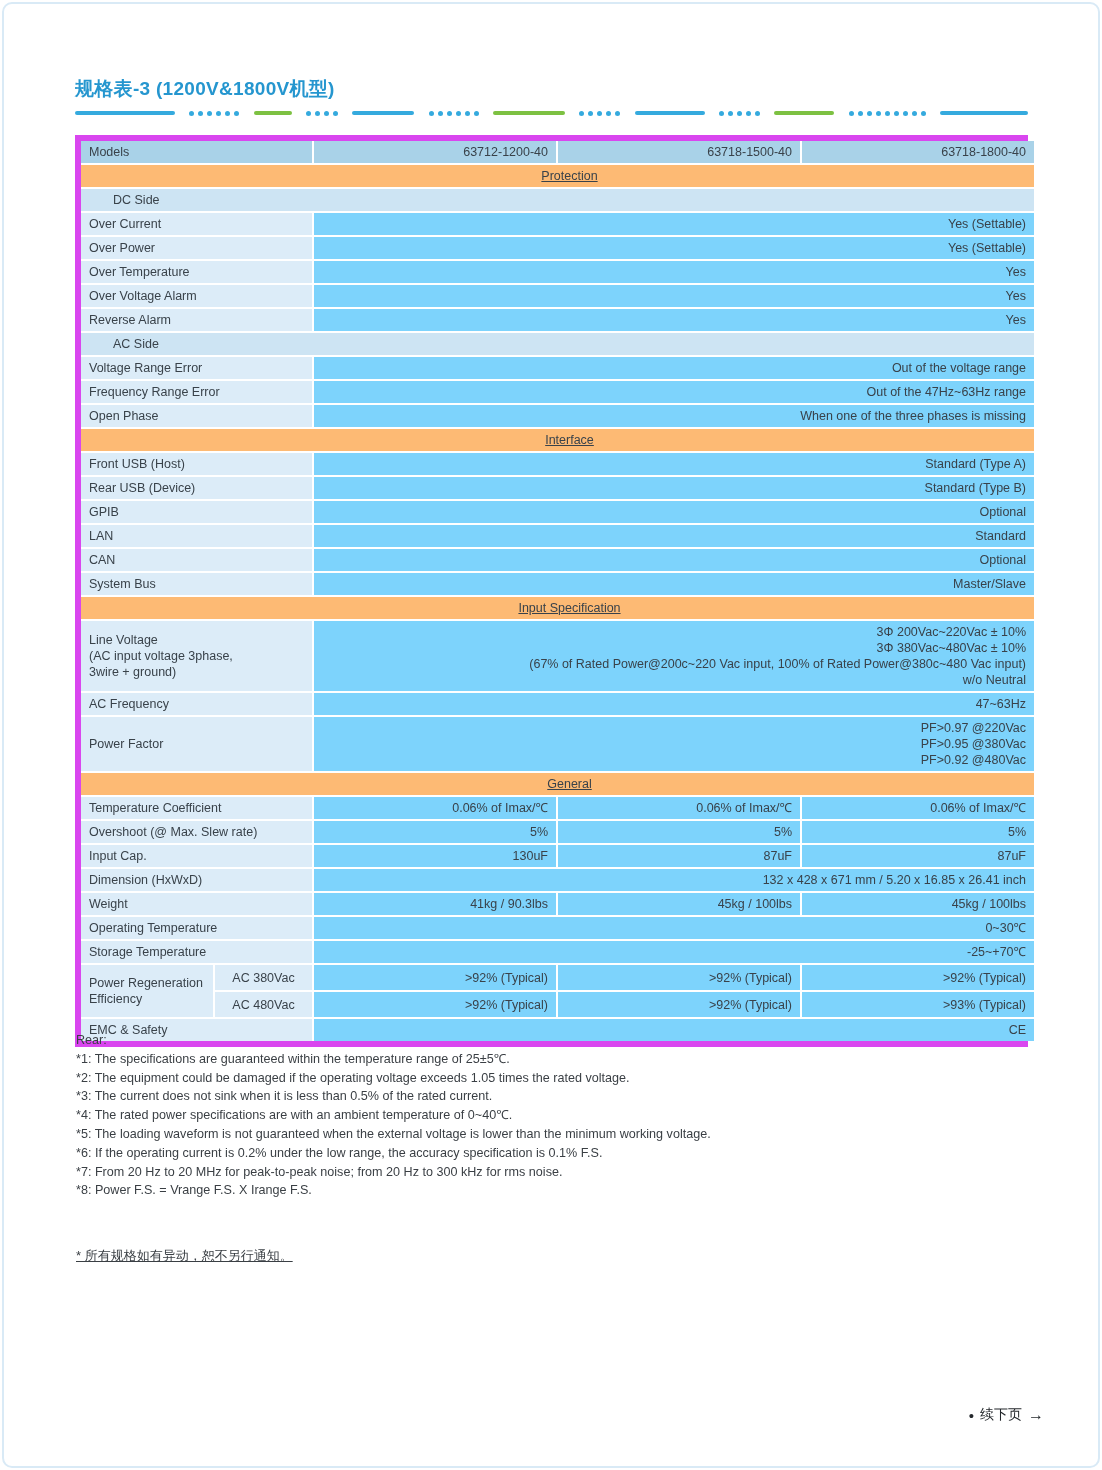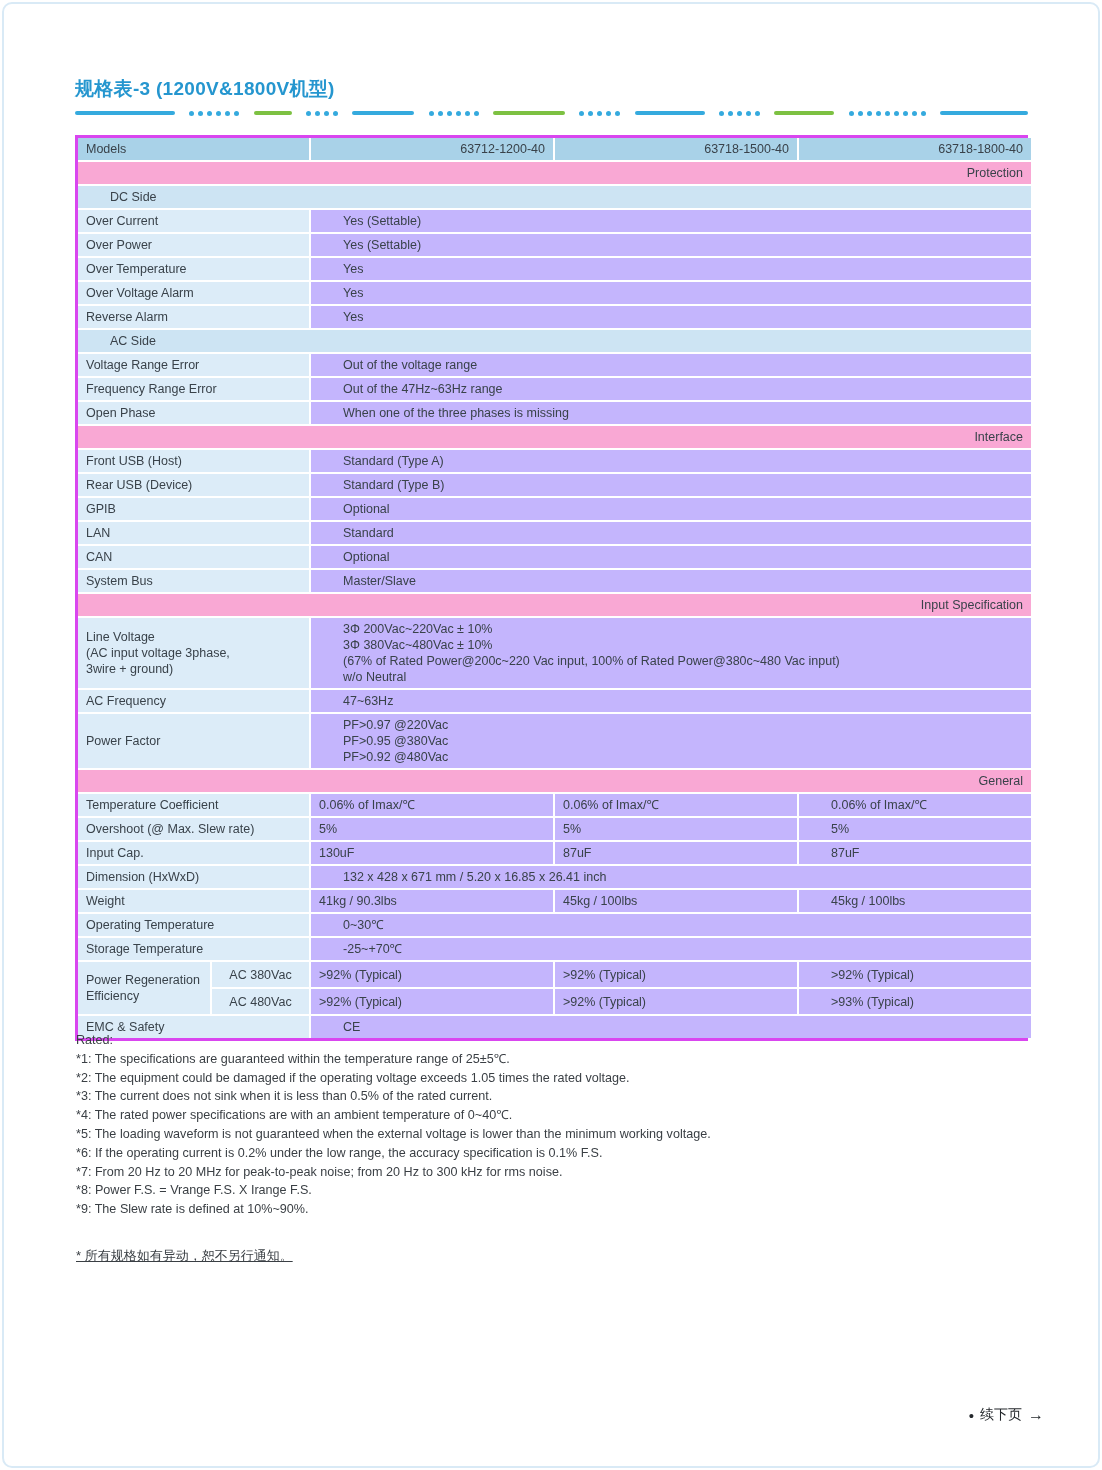--- a/index.html
+++ b/index.html
@@ -20,36 +20,36 @@
   .deco {
     position:absolute; left:75px; top:110px; width:953px; height:6px;
     display:flex; align-items:center; justify-content:space-between; gap:7px;
   }
   .deco .seg-line { height:4px; border-radius:2px; flex:0 0 auto; }
   .deco .seg-dots { display:flex; gap:4px; flex:0 0 auto; align-items:center; }
   .deco .dot { width:5px; height:5px; border-radius:50%; }
 
   .table-wrap {
     position:absolute; left:75px; top:135px; width:953px;
-    border:3px solid #d946ef;
+    border:6px solid #d946ef;
   }
   table { border-collapse:separate; border-spacing:0; width:100%; table-layout:fixed; }
   td {
     font-size:12.5px; line-height:16px; color:#39424a;
     padding:3px 8px; vertical-align:middle;
     border-right:2px solid #ffffff; border-bottom:2px solid #ffffff;
     overflow:hidden;
   }
   tr td:last-child { border-right:none;padding-left:32px; }
   tr:last-child td { border-bottom:none; }
   td.lbl   { background:#dcecf8; text-align:left; }
-  td.val   { background:#c4b5fd; text-align:left; }
+  td.val   { background:#7dd3fc; text-align:right; }
   td.hd    { background:#a9d2e8; }
   td.hd-val{ background:#a9d2e8; text-align:right; }
-  td.sect  { background:#f9a8d4; text-align:right; }
+  td.sect  { background:#fdba74; text-align:center;text-decoration:underline; }
   td.subsect { background:#cde4f3; text-align:left; }
   td.sub-lbl { background:#dcecf8; text-align:center; }
   tr.r-sub td { height:27px; }
   td .ln { display:block; }
 
   .notes {
     position:absolute; left:76px; top:1031px; width:910px;
     font-size:12.6px; line-height:18.8px; color:#3a3f44;
   }
   .disclaimer {
@@ -293,31 +293,30 @@
         </tr>
         <tr>
           <td class="lbl" colspan="2">EMC &amp; Safety</td>
           <td class="val" colspan="3">CE</td>
         </tr>
       </tbody>
   </table>
 </div>
 
 <section class="notes">
-  <div>Rated:</div>
+  <div>Rear:</div>
   <div id="notes-list">
       <div>*1: The specifications are guaranteed within the temperature range of 25±5℃.</div>
       <div>*2: The equipment could be damaged if the operating voltage exceeds 1.05 times the rated voltage.</div>
       <div>*3: The current does not sink when it is less than 0.5% of the rated current.</div>
       <div>*4: The rated power specifications are with an ambient temperature of 0~40℃.</div>
       <div>*5: The loading waveform is not guaranteed when the external voltage is lower than the minimum working voltage.</div>
       <div>*6: If the operating current is 0.2% under the low range, the accuracy specification is 0.1% F.S.</div>
       <div>*7: From 20 Hz to 20 MHz for peak-to-peak noise; from 20 Hz to 300 kHz for rms noise.</div>
       <div>*8: Power F.S. = Vrange F.S. X Irange F.S.</div>
-      <div>*9: The Slew rate is defined at 10%~90%.</div>
     </div>
 </section>
 
 <p class="disclaimer">* 所有规格如有异动，恕不另行通知。</p>
 
 <div class="continue">
   <span class="bullet">•</span>
   <span>续下页</span>
   <span class="arrow">→</span>
 </div>

